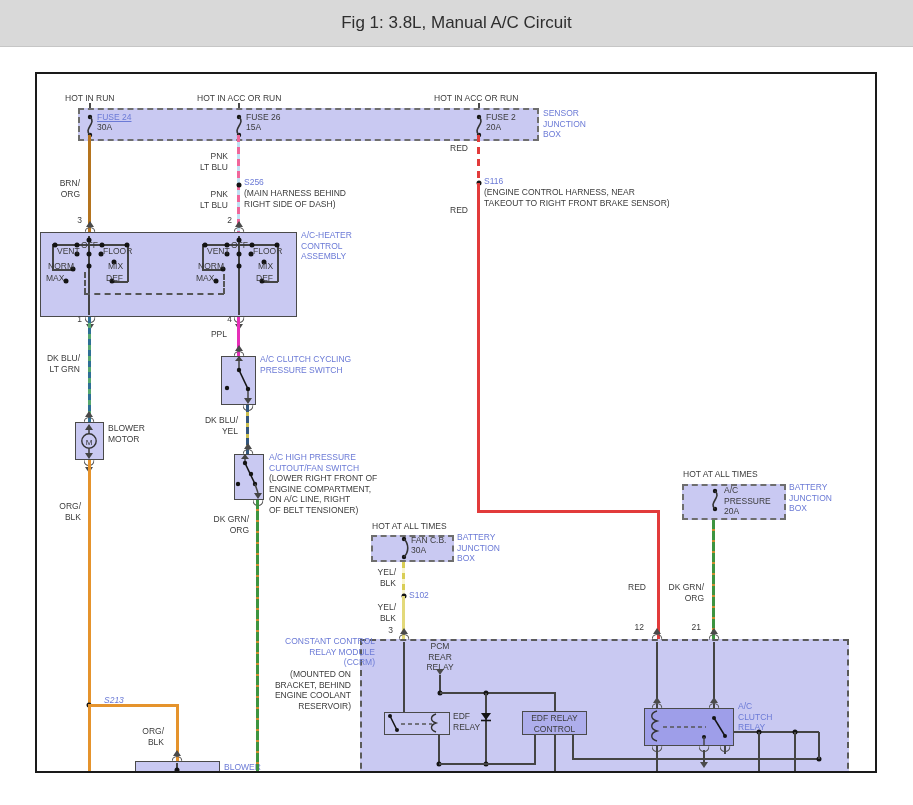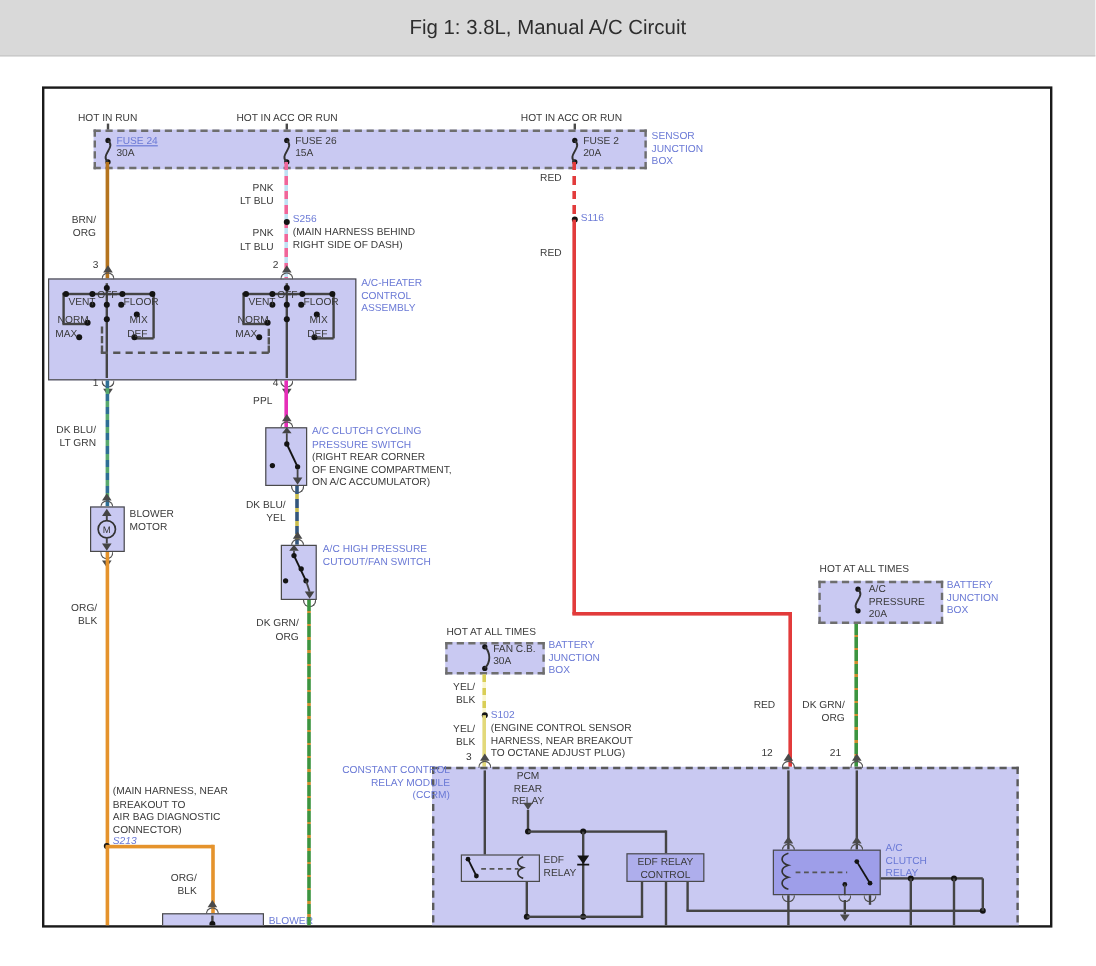--- a/index.html
+++ b/index.html
@@ -94,20 +94,22 @@
   <div class="lbl" style="left:207px;top:114px;">(MAIN HARNESS BEHIND
 RIGHT SIDE OF DASH)</div>
   <div class="lbl rt" style="right:647px;top:115px;">PNK
 LT BLU</div>
   <div class="lbl rt" style="right:643px;top:141px;">2</div>
 
   <div class="wv w3 c-redd" style="left:440px;top:61px;height:48px;"></div>
   <div class="lbl rt" style="right:407px;top:69px;">RED</div>
   <div class="dt" style="left:442px;top:109px;"></div>
   <div class="lbl bl" style="left:447px;top:102px;">S116</div>
+  <div class="lbl" style="left:447px;top:113px;">(ENGINE CONTROL HARNESS, NEAR
+TAKEOUT TO RIGHT FRONT BRAKE SENSOR)</div>
   <div class="lbl rt" style="right:407px;top:131px;">RED</div>
   <div class="wv w3 c-red" style="left:440px;top:109px;height:329px;"></div>
   <div class="wh h3 c-red" style="left:440px;top:436px;width:183px;"></div>
   <div class="wv w3 c-red" style="left:620px;top:436px;height:129px;"></div>
   <div class="lbl rt" style="right:229px;top:508px;">RED</div>
   <div class="lbl rt" style="right:231px;top:548px;">12</div>
 
   <div class="bx" style="left:3px;top:158px;width:257px;height:85px;"></div>
   <div class="lbl bl" style="left:264px;top:156px;">A/C-HEATER
 CONTROL
@@ -197,25 +199,21 @@
     <polygon points="10,31 18,31 14,37" fill="#444"></polygon>
   </svg>
   <div class="lbl" style="left:71px;top:349px;">BLOWER
 MOTOR</div>
   <div class="ad" style="left:52px;top:386px;"></div>
   <div class="td" style="left:52px;top:393px;"></div>
 
   <div class="wv w3 c-org" style="left:51px;top:386px;height:245px;"></div>
   <div class="lbl rt" style="right:794px;top:427px;">ORG/
 BLK</div>
-  <div class="lbl" style="left:57px;top:580px;">(MAIN HARNESS, NEAR
-BREAKOUT TO
-AIR BAG DIAGNOSTIC
-CONNECTOR)</div>
-  <div class="lbl bl" style="left:57px;top:621px;font-style:italic;">S213</div>
+  <div class="lbl bl" style="left:67px;top:621px;font-style:italic;">S213</div>
   <div class="dt" style="left:52px;top:631px;"></div>
   <div class="wh h3 c-org" style="left:51px;top:630px;width:90px;"></div>
   <div class="wv w3 c-org" style="left:139px;top:630px;height:57px;"></div>
   <div class="wv w3 c-org" style="left:51px;top:631px;height:70px;"></div>
   <div class="lbl rt" style="right:711px;top:652px;">ORG/
 BLK</div>
   <div class="tu" style="left:140px;top:676px;"></div>
   <div class="au" style="left:140px;top:682px;"></div>
   <div class="bx" style="left:98px;top:687px;width:85px;height:18px;"></div>
   <div class="wv" style="left:139px;top:689px;height:9px;background:#444;"></div>
@@ -233,23 +231,20 @@
     <line x1="18" y1="5" x2="18" y2="13" stroke="#444" stroke-width="1.5"></line>
     <circle cx="18" cy="14" r="2.2" fill="#141414"></circle>
     <line x1="18" y1="14" x2="27" y2="33" stroke="#141414" stroke-width="1.6"></line>
     <circle cx="27" cy="33" r="2.2" fill="#141414"></circle>
     <circle cx="6" cy="32" r="2.2" fill="#141414"></circle>
     <line x1="27" y1="35" x2="27" y2="43" stroke="#444" stroke-width="1.5"></line>
     <polygon points="23,42 31,42 27,48" fill="#444"></polygon>
   </svg>
   <div class="lbl bl" style="left:223px;top:280px;">A/C CLUTCH CYCLING
 PRESSURE SWITCH</div>
-  <div class="lbl" style="left:223px;top:301px;">(RIGHT REAR CORNER
-OF ENGINE COMPARTMENT,
-ON A/C ACCUMULATOR)</div>
   <div class="ad" style="left:211px;top:331px;"></div>
 
   <div class="wv w3 c-dby" style="left:209px;top:331px;height:49px;"></div>
   <div class="lbl rt" style="right:637px;top:341px;">DK BLU/
 YEL</div>
   <div class="tu" style="left:211px;top:369px;"></div>
   <div class="au" style="left:211px;top:375px;"></div>
   <div class="bx" style="left:197px;top:380px;width:30px;height:46px;"></div>
   <svg style="left:197px;top:380px;" width="30" height="46">
     <polygon points="7,5 15,5 11,0" fill="#444"></polygon>
@@ -257,20 +252,24 @@
     <circle cx="11" cy="9" r="2.2" fill="#141414"></circle>
     <line x1="11" y1="9" x2="21" y2="30" stroke="#141414" stroke-width="1.6"></line>
     <circle cx="17" cy="20" r="2.2" fill="#141414"></circle>
     <circle cx="21" cy="30" r="2.2" fill="#141414"></circle>
     <circle cx="4" cy="30" r="2.2" fill="#141414"></circle>
     <line x1="21" y1="30" x2="24" y2="39" stroke="#444" stroke-width="1.5"></line>
     <polygon points="20,39 28,39 24,45" fill="#444"></polygon>
   </svg>
   <div class="lbl bl" style="left:232px;top:378px;">A/C HIGH PRESSURE
 CUTOUT/FAN SWITCH</div>
+  <div class="lbl" style="left:232px;top:399px;">(LOWER RIGHT FRONT OF
+ENGINE COMPARTMENT,
+ON A/C LINE, RIGHT
+OF BELT TENSIONER)</div>
   <div class="ad" style="left:221px;top:426px;"></div>
   <div class="wv w3 c-grn" style="left:219px;top:426px;height:275px;"></div>
   <div class="lbl rt" style="right:626px;top:440px;">DK GRN/
 ORG</div>
 
   <div class="lbl" style="left:335px;top:447px;">HOT AT ALL TIMES</div>
   <div class="bxd" style="left:334px;top:461px;width:83px;height:27px;"></div>
   <svg style="left:360px;top:462px;" width="14" height="24">
     <circle cx="7" cy="3" r="2.2" fill="#141414"></circle>
       <circle cx="7" cy="21" r="2.2" fill="#141414"></circle>
@@ -280,23 +279,20 @@
   <div class="lbl" style="left:374px;top:471px;">30A</div>
   <div class="lbl bl" style="left:420px;top:458px;">BATTERY
 JUNCTION
 BOX</div>
 
   <div class="wv w3 c-yeld" style="left:365px;top:488px;height:34px;"></div>
   <div class="lbl rt" style="right:479px;top:493px;">YEL/
 BLK</div>
   <div class="dt" style="left:367px;top:522px;"></div>
   <div class="lbl bl" style="left:372px;top:516px;">S102</div>
-  <div class="lbl" style="left:372px;top:527px;">(ENGINE CONTROL SENSOR
-HARNESS, NEAR BREAKOUT
-TO OCTANE ADJUST PLUG)</div>
   <div class="lbl rt" style="right:479px;top:528px;">YEL/
 BLK</div>
   <div class="wv w3 c-yel" style="left:365px;top:522px;height:43px;"></div>
   <div class="lbl rt" style="right:482px;top:551px;">3</div>
 
   <div class="lbl" style="left:646px;top:395px;">HOT AT ALL TIMES</div>
   <div class="bxd" style="left:645px;top:410px;width:104px;height:36px;"></div>
   <svg style="left:671px;top:414px;" width="14" height="24">
     <circle cx="7" cy="3" r="2.2" fill="#141414"></circle>
       <circle cx="7" cy="21" r="2.2" fill="#141414"></circle>
@@ -310,20 +306,24 @@
 BOX</div>
   <div class="wv w3 c-grn" style="left:675px;top:446px;height:119px;"></div>
   <div class="lbl rt" style="right:171px;top:508px;">DK GRN/
 ORG</div>
   <div class="lbl rt" style="right:174px;top:548px;">21</div>
 
   <div class="bxd" style="left:323px;top:565px;width:489px;height:140px;border-color:#5a5a5a;"></div>
   <div class="lbl bl rt" style="right:500px;top:562px;">CONSTANT CONTROL
 RELAY MODULE
 (CCRM)</div>
+  <div class="lbl rt" style="right:524px;top:595px;">(MOUNTED ON
+BRACKET, BEHIND
+ENGINE COOLANT
+RESERVOIR)</div>
 
   <div class="tu" style="left:367px;top:554px;"></div>
   <div class="au" style="left:367px;top:560px;"></div>
   <div class="tu" style="left:620px;top:554px;"></div>
   <div class="au" style="left:620px;top:560px;"></div>
   <div class="tu" style="left:677px;top:554px;"></div>
   <div class="au" style="left:677px;top:560px;"></div>
 
   <div class="lbl ctr" style="left:383px;top:567px;width:40px;">PCM
 REAR

